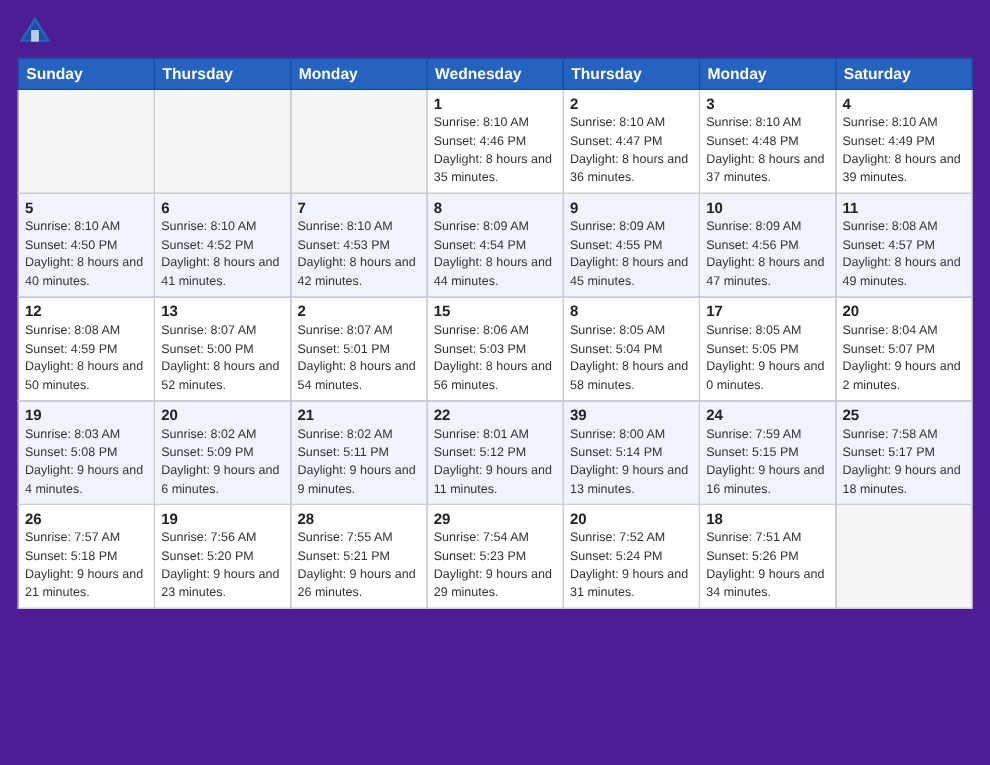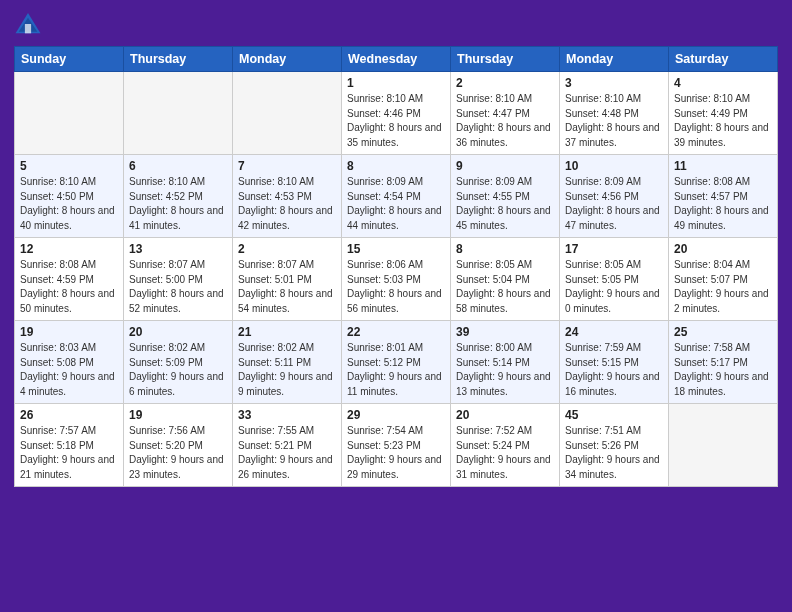--- a/index.html
+++ b/index.html
@@ -253,32 +253,32 @@
         <tr>
           <td>
             <span class="day-num">26</span>
             <div class="day-info">Sunrise: 7:57 AM<br>Sunset: 5:18 PM<br>Daylight: 9 hours and 21 minutes.</div>
           </td>
           <td>
             <span class="day-num">19</span>
             <div class="day-info">Sunrise: 7:56 AM<br>Sunset: 5:20 PM<br>Daylight: 9 hours and 23 minutes.</div>
           </td>
           <td>
-            <span class="day-num">33</span>
+            <span class="day-num">28</span>
             <div class="day-info">Sunrise: 7:55 AM<br>Sunset: 5:21 PM<br>Daylight: 9 hours and 26 minutes.</div>
           </td>
           <td>
             <span class="day-num">29</span>
             <div class="day-info">Sunrise: 7:54 AM<br>Sunset: 5:23 PM<br>Daylight: 9 hours and 29 minutes.</div>
           </td>
           <td>
             <span class="day-num">20</span>
             <div class="day-info">Sunrise: 7:52 AM<br>Sunset: 5:24 PM<br>Daylight: 9 hours and 31 minutes.</div>
           </td>
           <td>
-            <span class="day-num">45</span>
+            <span class="day-num">18</span>
             <div class="day-info">Sunrise: 7:51 AM<br>Sunset: 5:26 PM<br>Daylight: 9 hours and 34 minutes.</div>
           </td>
           <td class="empty"></td>
         </tr>
       </tbody>
   </table>
 </div>
 
 </body></html>

